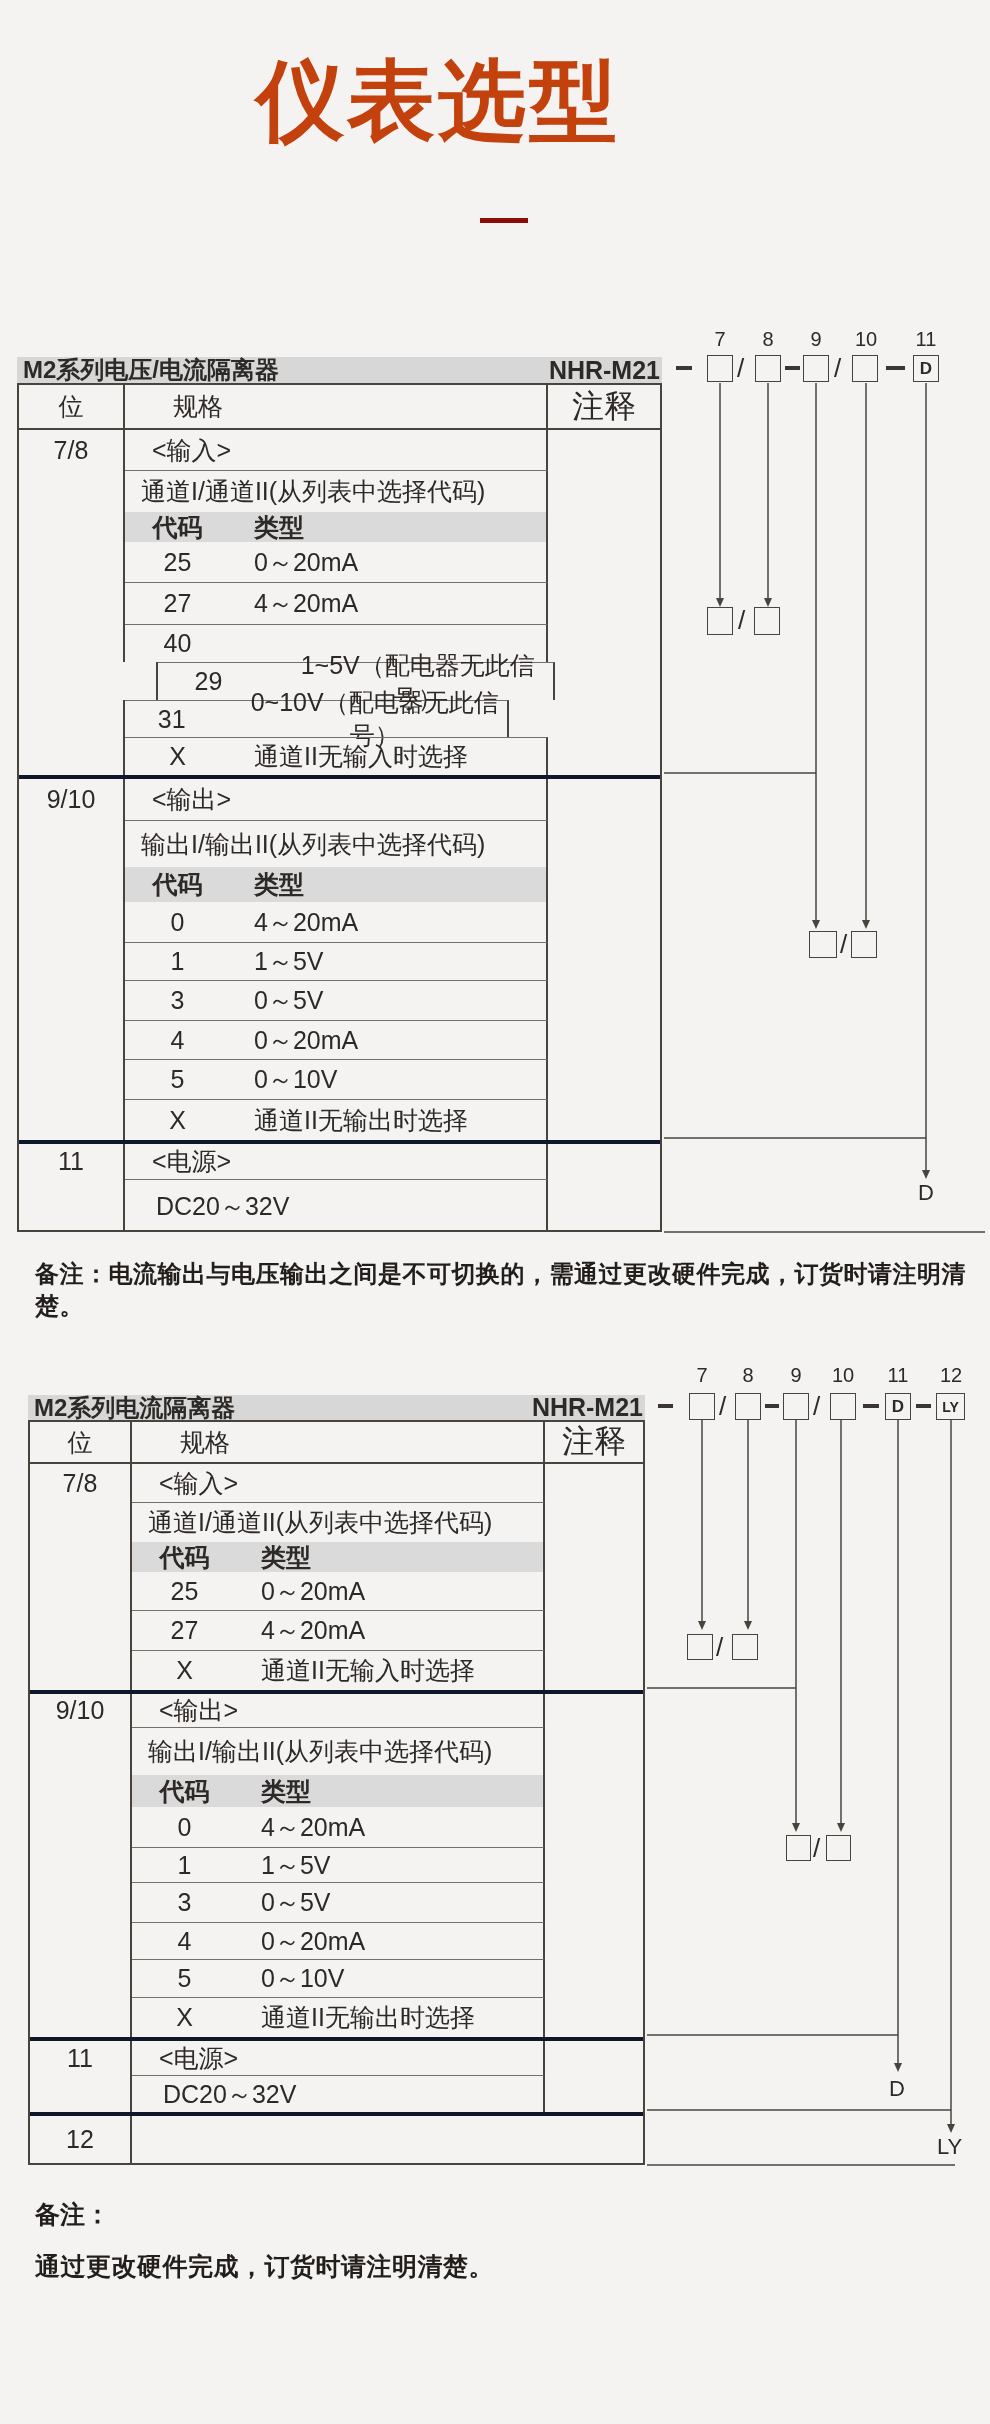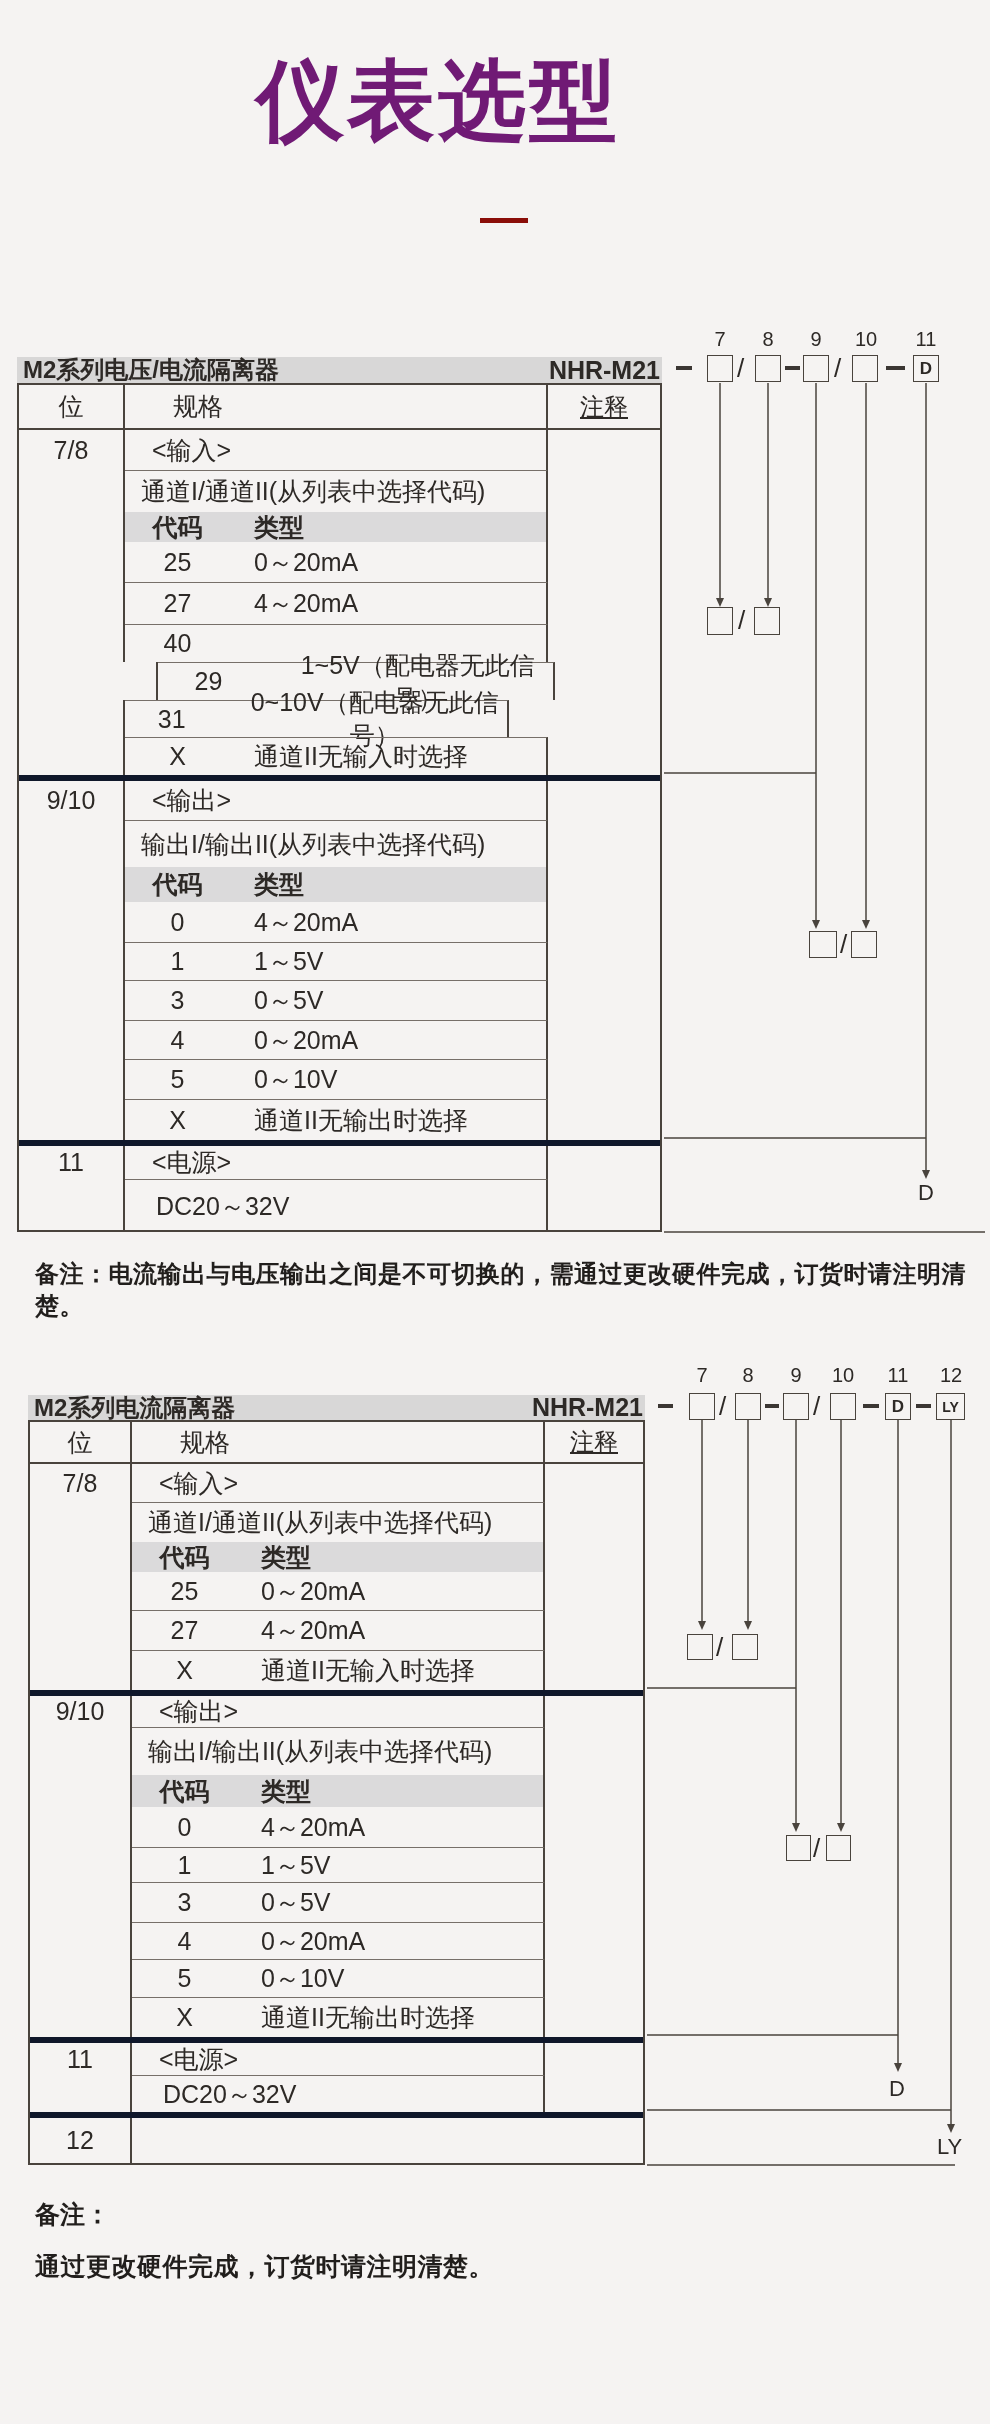--- a/index.html
+++ b/index.html
@@ -7,21 +7,21 @@
     width:990px;height:2424px;position:relative;
     background:#f5f3f2;
     font-family:"Liberation Sans","DejaVu Sans",sans-serif;
     color:#2d2926;
     overflow:hidden;
   }
   
   .page-title{
     position:absolute;left:0;top:42px;width:876px;
     text-align:center;font-size:88px;font-weight:900;
-    letter-spacing:3px;color:#701a75;
+    letter-spacing:3px;color:#c2410c;
   }
   .title-underline{
     position:absolute;left:480px;top:218px;width:48px;height:5px;
     background:#8a0d08;
   }
   
   .seltable{position:absolute;}
   .bar{
     display:flex;align-items:center;justify-content:space-between;
     background:#d8d7d7;box-sizing:border-box;
@@ -30,24 +30,24 @@
   .bar .model{font-size:25px;font-weight:600;letter-spacing:0;}
   .rows{
     position:absolute;left:0;box-sizing:border-box;
     border:2px solid #49433d;border-top:2px solid #49433d;
   }
   .row{display:flex;box-sizing:border-box;}
   .cp,.cs,.cn{box-sizing:border-box;height:100%;}
   .cp{border-right:2px solid #49433d;display:flex;align-items:center;justify-content:center;
       font-size:25px;}
   .cs{border-right:2px solid #49433d;display:flex;align-items:center;font-size:25px;}
-  .cn{display:flex;align-items:center;justify-content:center;font-size:24px;text-decoration:underline;}
+  .cn{display:flex;align-items:center;justify-content:center;font-size:32px;}
   .row.head{border-bottom:2px solid #49433d;}
   .row.head .cs{padding-left:48px;font-size:25px;}
-  .row.bt2{border-top:6px solid #0f172a;}
+  .row.bt2{border-top:4px solid #0f172a;}
   .row .cs.bt1{border-top:1px solid #766f69;}
   .row.t .cs{padding-left:27px;}
   .row.sub .cs{padding-left:16px;}
   .row.v .cs{padding-left:31px;}
   .row.ch .cs{background:#dbdadb;font-weight:600;}
   .cc{width:105px;text-align:center;display:inline-block;}
   .ct{padding-left:24px;text-align:center;}
   
   .digit{position:absolute;width:30px;text-align:center;font-size:20px;color:#2d2926;}
   .mbox{

